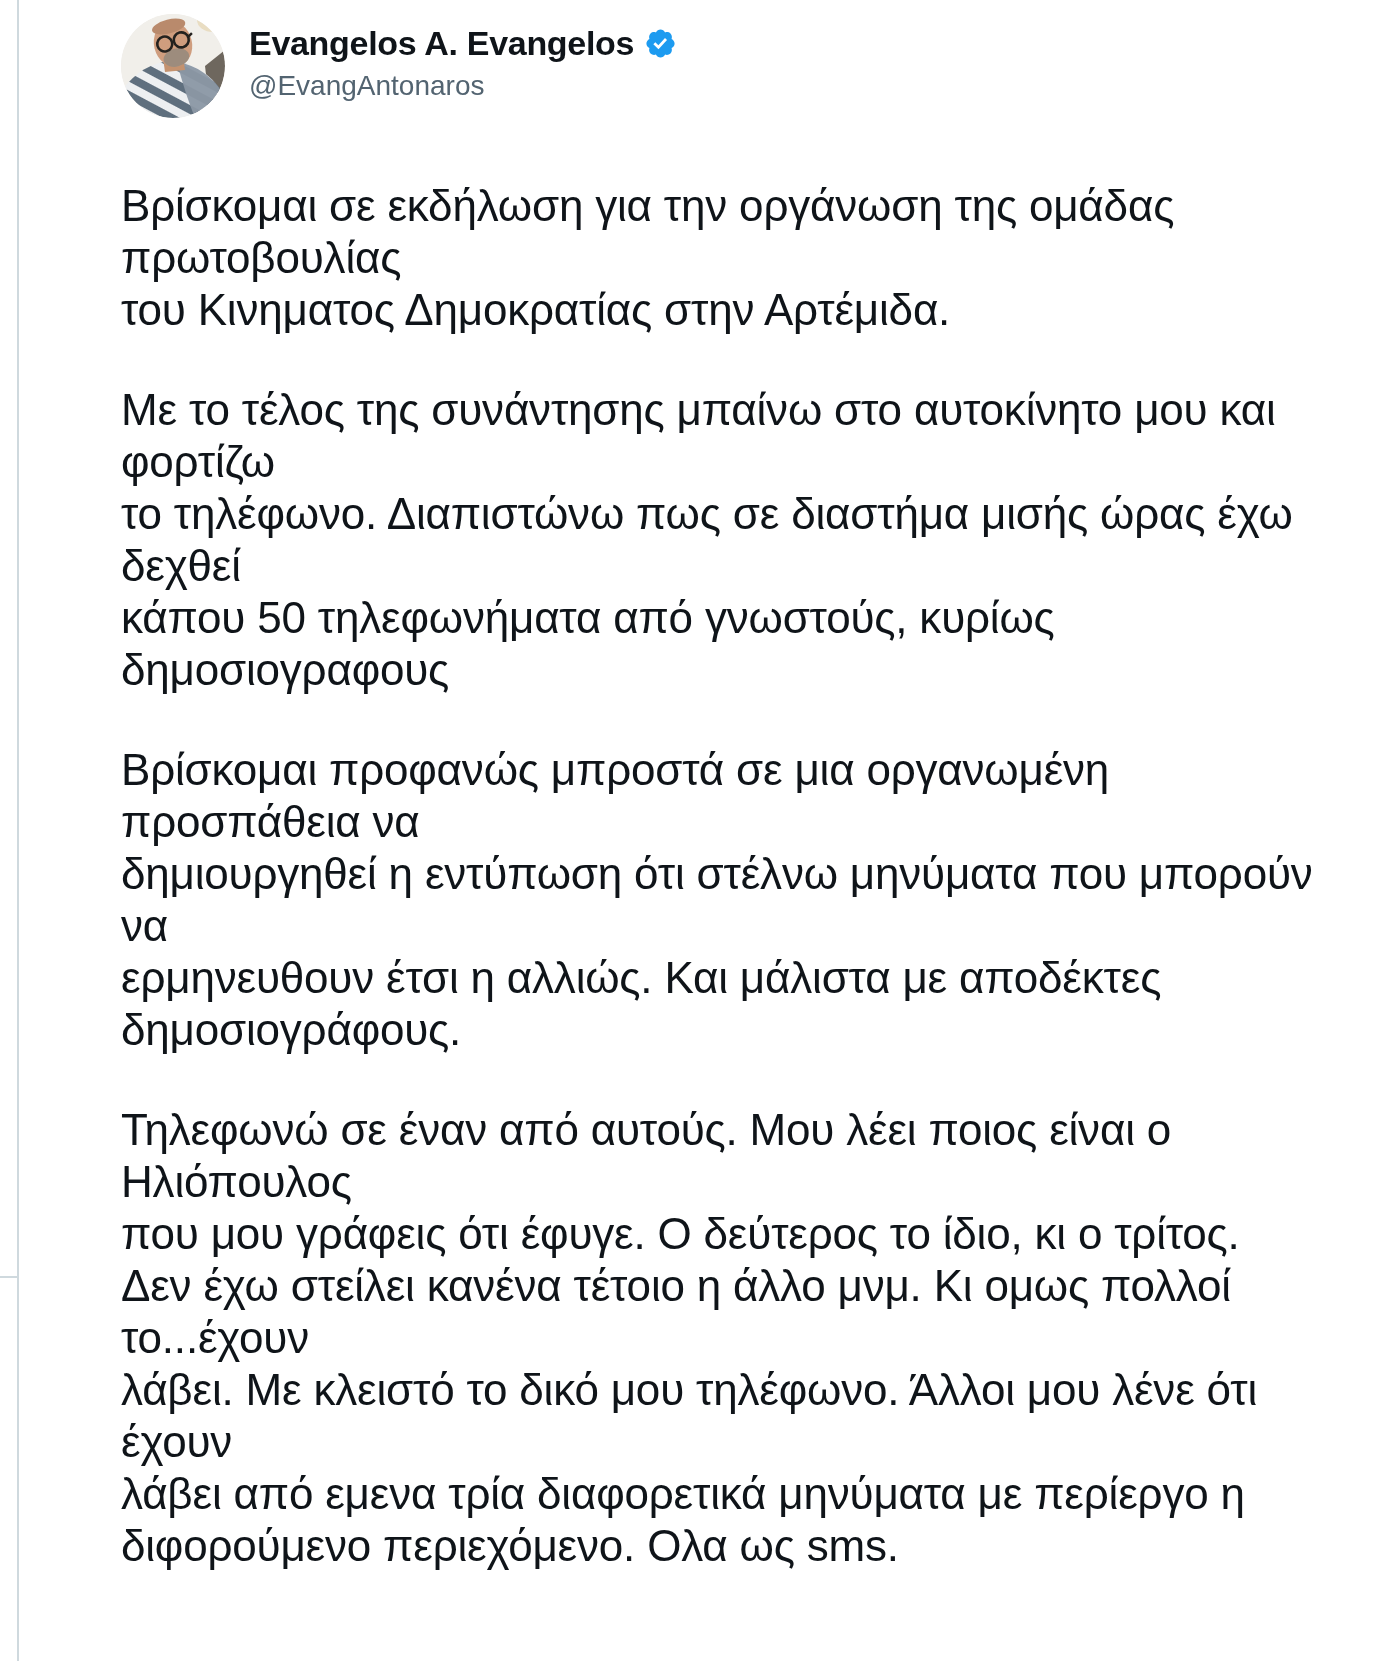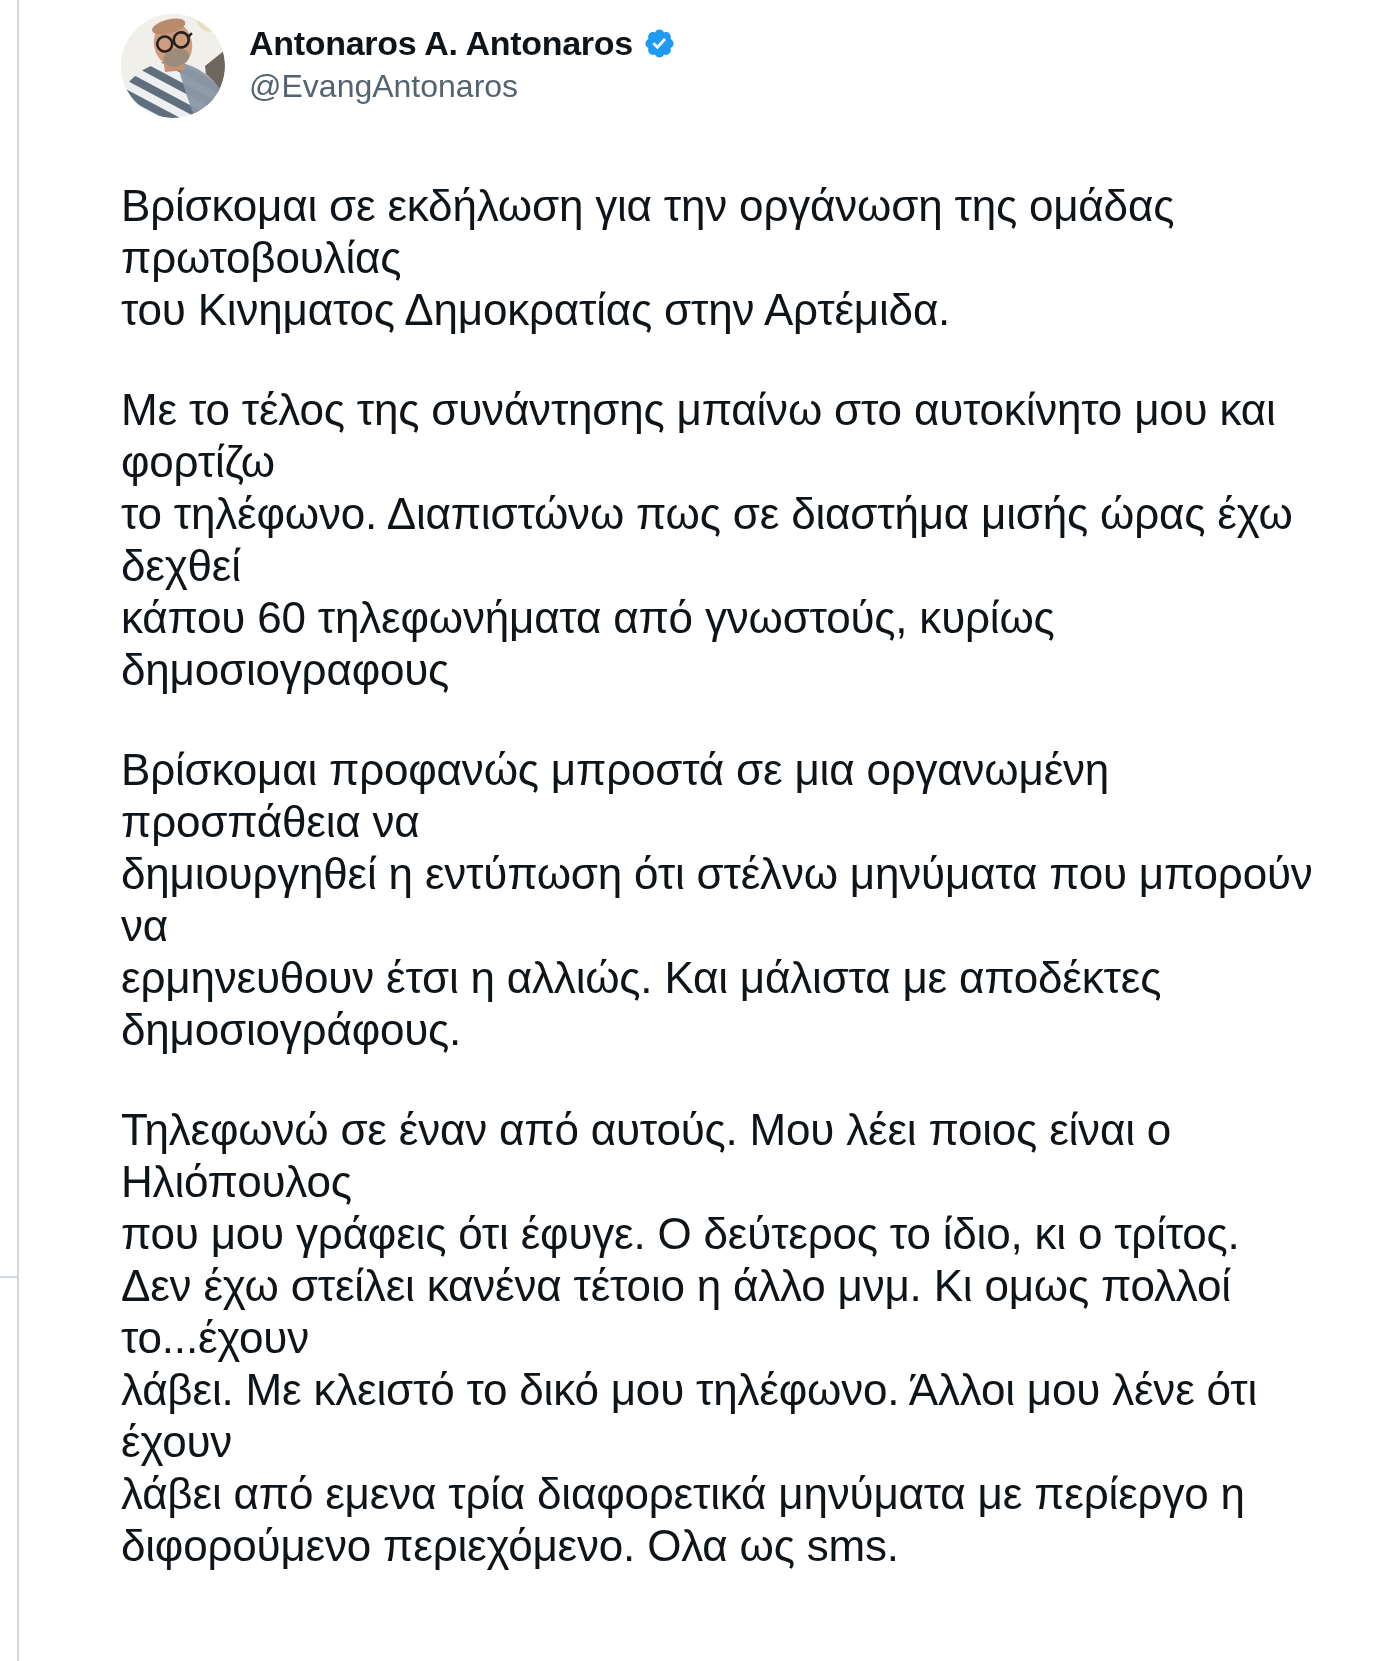--- a/index.html
+++ b/index.html
@@ -71,21 +71,21 @@
     cursor: pointer;
   }
   .verified-badge {
     width: 33px;
     height: 33px;
     display: inline-block;
     cursor: pointer;
   }
   .verified-badge svg { display: block; width: 33px; height: 33px; }
   .handle {
-    font-size: 32px;
+    font-size: 28px;
     color: #536471;
     line-height: 40px;
     margin-top: 2px;
     cursor: pointer;
   }
 
   .tweet-body { margin-top: 62px; }
   .tweet-body p {
     margin: 0 0 48px 0;
     font-size: 44px;
@@ -149,37 +149,37 @@
             <circle cx="61" cy="28" r="7.5" fill="none" stroke="#24221f" stroke-width="2.6"></circle>
             <line x1="51" y1="28" x2="54" y2="28" stroke="#24221f" stroke-width="2.4"></line>
             <line x1="68" y1="27" x2="73" y2="24" stroke="#24221f" stroke-width="2.4"></line>
           </g>
         </g>
       </svg>
     </div>
 
     <div class="id-block">
       <div class="name-row">
-        <span class="display-name">Antonaros A. Antonaros</span>
+        <span class="display-name">Evangelos A. Evangelos</span>
         <span class="verified-badge">
           <svg viewBox="0 0 24 24" xmlns="http://www.w3.org/2000/svg">
             <path fill="#1d9bf0" d="M22.25 12c0-1.43-.88-2.67-2.19-3.34.46-1.39.2-2.9-.81-3.91s-2.52-1.27-3.91-.81c-.66-1.31-1.91-2.19-3.34-2.19s-2.67.88-3.33 2.19c-1.4-.46-2.91-.2-3.92.81s-1.26 2.52-.8 3.91c-1.31.67-2.2 1.91-2.2 3.34s.89 2.67 2.2 3.34c-.46 1.39-.21 2.9.8 3.91s2.52 1.26 3.91.81c.67 1.31 1.91 2.19 3.34 2.19s2.68-.88 3.34-2.19c1.39.45 2.9.2 3.91-.81s1.27-2.52.81-3.91c1.31-.67 2.19-1.91 2.19-3.34zm-11.71 4.2L6.8 12.46l1.41-1.42 2.26 2.26 4.8-5.23 1.47 1.36-6.2 6.77z"></path>
           </svg>
         </span>
       </div>
       <div class="handle">@EvangAntonaros</div>
     </div>
   </header>
 
   <div class="tweet-body">
     <p>Βρίσκομαι σε εκδήλωση για την οργάνωση της ομάδας πρωτοβουλίας
 του Κινηματος Δημοκρατίας στην Αρτέμιδα.</p>
     <p>Με το τέλος της συνάντησης μπαίνω στο αυτοκίνητο μου και φορτίζω
 το τηλέφωνο. Διαπιστώνω πως σε διαστήμα μισής ώρας έχω δεχθεί
-κάπου 60 τηλεφωνήματα από γνωστούς, κυρίως δημοσιογραφους</p>
+κάπου 50 τηλεφωνήματα από γνωστούς, κυρίως δημοσιογραφους</p>
     <p>Βρίσκομαι προφανώς μπροστά σε μια οργανωμένη  προσπάθεια να
 δημιουργηθεί η εντύπωση ότι στέλνω μηνύματα που μπορούν να
 ερμηνευθουν έτσι η αλλιώς. Και μάλιστα με αποδέκτες
 δημοσιογράφους.</p>
     <p>Τηλεφωνώ σε έναν από αυτούς. Μου λέει ποιος είναι ο Ηλιόπουλος
 που μου γράφεις ότι έφυγε. Ο δεύτερος το ίδιο, κι ο τρίτος.
 Δεν έχω στείλει κανένα τέτοιο η άλλο μνμ. Κι ομως πολλοί το...έχουν
 λάβει. Με κλειστό το δικό μου τηλέφωνο. Άλλοι μου λένε ότι έχουν
 λάβει από εμενα τρία διαφορετικά μηνύματα με περίεργο η
 διφορούμενο περιεχόμενο. Ολα ως sms.</p>

